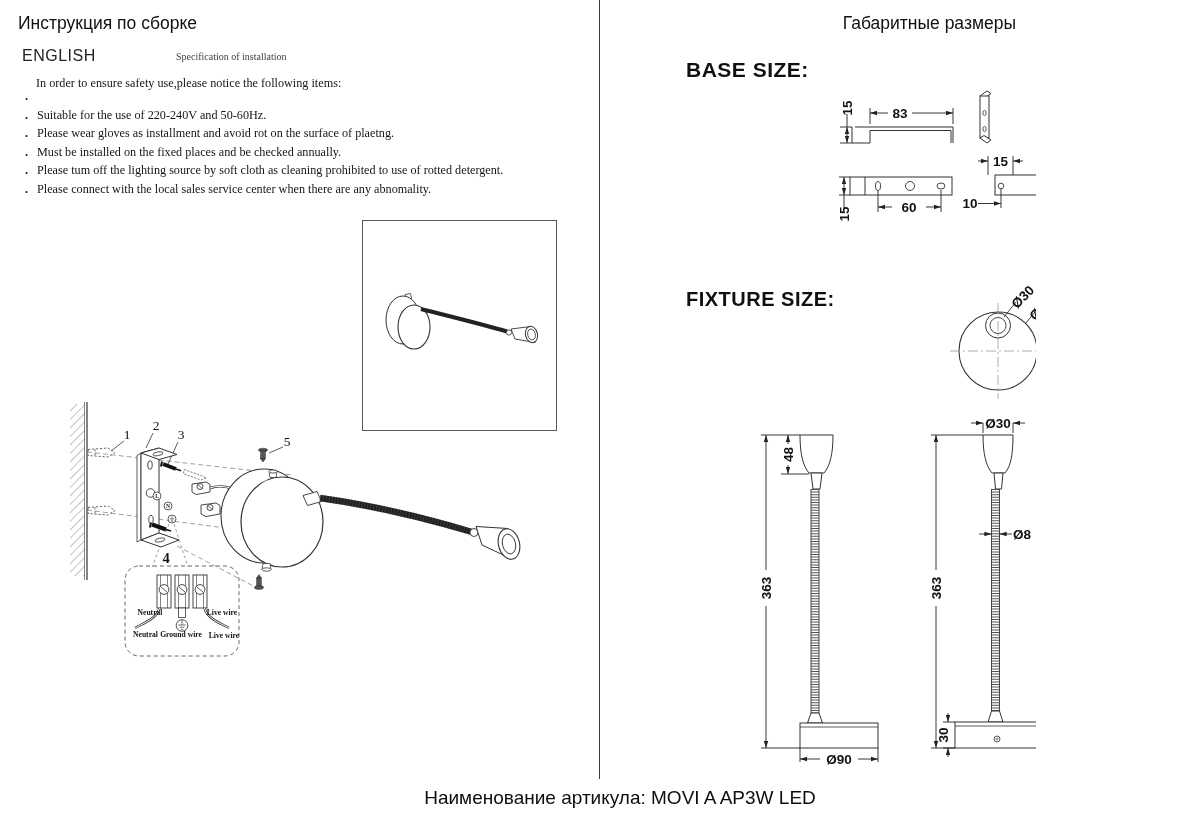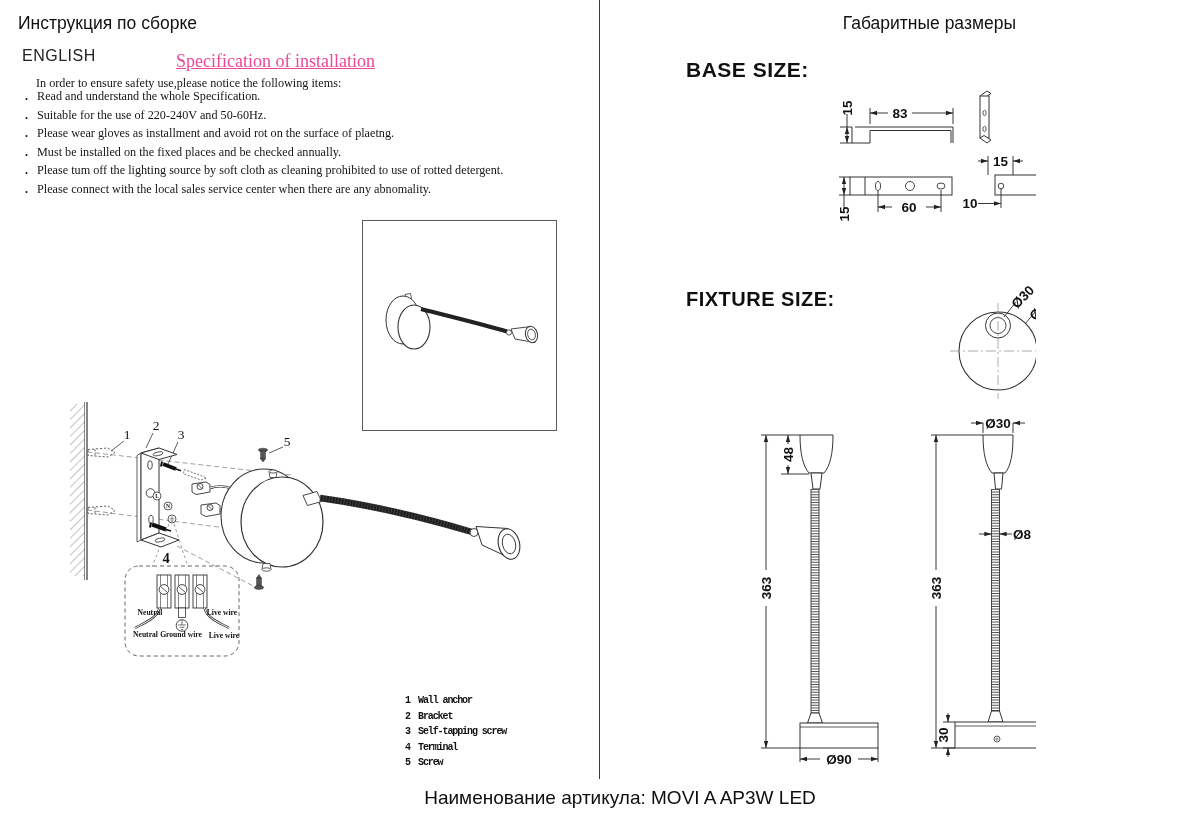--- a/index.html
+++ b/index.html
@@ -3,21 +3,21 @@
 <meta charset="utf-8">
 <style>
   html,body{margin:0;padding:0;background:#fff;}
   .page{position:relative;width:1036px;height:827px;background:#fff;overflow:hidden;
         font-family:"Liberation Sans",sans-serif;color:#161616;}
   .abs{position:absolute;}
   .title{font-size:17.5px;color:#111;}
   .divider{position:absolute;left:599px;top:0;width:1px;height:779px;background:#3a3a3a;}
   .lang{font-size:16px;letter-spacing:.5px;color:#222;}
   .serif{font-family:"Liberation Serif",serif;}
-  .spec-head{font-size:18px;color:#ec4899;text-decoration:underline;}
+  .spec-head{font-size:10px;color:#404040;}
   .intro{font-size:12.2px;color:#151515;}
   .bullets{width:565px;}
   .b-row{display:flex;height:18.6px;font-size:12.2px;color:#151515;}
   .b-dot{width:12px;font-weight:700;flex:0 0 12px;}
   .inset{position:absolute;left:362px;top:220px;width:195px;height:211px;border:1px solid #5a5a5a;box-sizing:border-box;}
   .legend{font-family:"Liberation Mono",monospace;font-weight:700;font-size:10px;letter-spacing:-1.1px;color:#111;}
   .legend .row{height:15.6px;white-space:pre;}
   .legend .ln{display:inline-block;width:13px;}
   .size-head{font-weight:700;letter-spacing:.5px;color:#101010;text-align:right;}
   .bs{font-size:21px;}
@@ -39,21 +39,20 @@
   <div class="abs title" style="left:18px;top:13px;">Инструкция по сборке</div>
   <div class="abs title" style="right:20px;top:13px;text-align:center;">Габаритные размеры</div>
   <div class="divider"></div>
 
   <div class="abs lang" style="left:22px;top:47px;">ENGLISH</div>
   <div class="abs serif spec-head" style="left:176px;top:51px;">Specification of installation</div>
   <div class="abs serif intro" style="left:36px;top:76px;">In order to ensure safety use,please notice the following items:</div>
   <div class="abs serif bullets" style="left:25px;top:89px;">
     <div class="b-row">
         <span class="b-dot">.</span>
-        <span>Read and understand the whole Specification.</span>
       </div>
     <div class="b-row">
         <span class="b-dot">.</span>
         <span>Suitable for the use of 220-240V and 50-60Hz.</span>
       </div>
     <div class="b-row">
         <span class="b-dot">.</span>
         <span>Please wear gloves as installment and avoid rot on the surface of plaetng.</span>
       </div>
     <div class="b-row">
@@ -237,27 +236,20 @@
         <path d="M164.5,210 C167,220 178,224 189,230" stroke="#fff" stroke-width="1"></path>
       </g>
       <text class="tl" x="110" y="216.5" text-anchor="middle">Neutral</text>
       <text class="tl" x="182" y="216.5" text-anchor="middle">Live wire</text>
       <text class="tl" x="105.5" y="238.5" text-anchor="middle">Neutral</text>
       <text class="tl" x="141" y="238.5" text-anchor="middle">Ground wire</text>
       <text class="tl" x="184" y="239.5" text-anchor="middle">Live wire</text>
     </g>
   </svg>
 
-  <div class="abs legend" style="left:405px;top:695px;">
-    <div class="row"><span class="ln">1</span><span>Wall anchor</span></div>
-    <div class="row"><span class="ln">2</span><span>Bracket</span></div>
-    <div class="row"><span class="ln">3</span><span>Self-tapping screw</span></div>
-    <div class="row"><span class="ln">4</span><span>Terminal</span></div>
-    <div class="row"><span class="ln">5</span><span>Screw</span></div>
-  </div>
 
   <div class="abs size-head bs" style="left:686px;top:58px;">BASE SIZE:</div>
   <div class="abs size-head fs" style="left:686px;top:288px;">FIXTURE SIZE:</div>
 
   <svg class="abs" style="left:820px;top:82px;" width="250" height="155" viewBox="0 0 250 155">
     <defs>
       <marker id="arB" markerWidth="9" markerHeight="8" refX="8" refY="3" orient="auto">
         <path d="M0,0.5 L8,3 L0,5.5 Z" fill="#222"></path>
       </marker>
     </defs>

